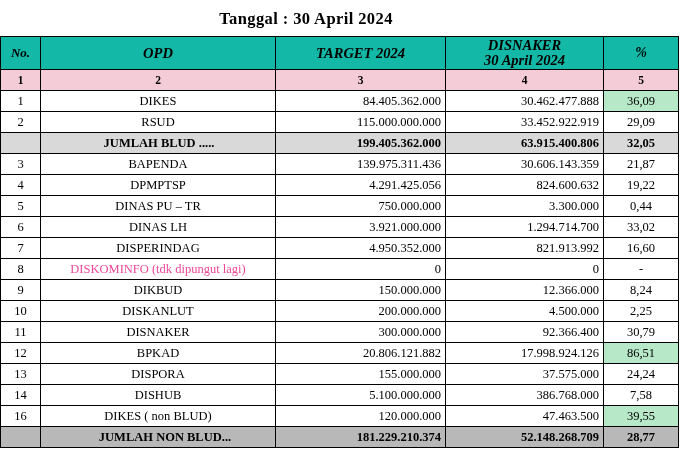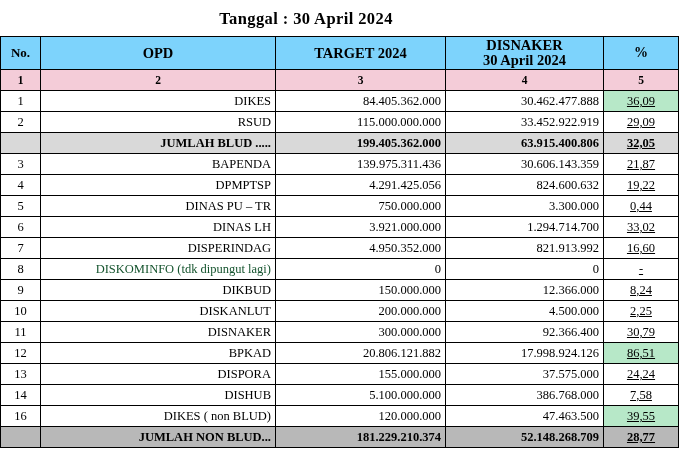--- a/index.html
+++ b/index.html
@@ -38,53 +38,54 @@
     color: #000000;
   }
   table.main td, table.main th {
     border: 1px solid #000000;
     padding: 1px 4px;
     line-height: 1.05;
     height: 18px;
     vertical-align: middle;
   }
   thead th {
-    background: #7dd3fc;
+    background: #14b8a6;
     text-align: center;
     font-weight: bold;
     font-size: 14.5px;
     font-family: "Liberation Serif", serif;
+    font-style: italic;
   }
   thead th.hdr-no { font-size: 13px; }
   thead th.hdr-pct { font-size: 14px; }
   .colnum-row td {
     background: #f4ccd8;
     text-align: center;
     font-weight: bold;
     font-size: 11.5px;
     height: 15px;
   }
   .c-no { width: 40px; text-align: center; }
-  .c-opd { width: 235px; text-align: right; padding-left: 6px; margin-left: 35px; }
+  .c-opd { width: 235px; text-align: center; padding-left: 6px; margin-left: 35px; }
   .c-target { width: 170px; text-align: right; padding-right: 7px; }
   .c-real { width: 158px; text-align: right; padding-right: 7px; }
-  .c-pct { width: 75px; text-align: center; text-decoration: underline; }
+  .c-pct { width: 75px; text-align: center; }
 
   .row-sub td {
     background: #d9d9d9;
     font-weight: bold;
   }
   .row-sub .c-opd { padding-left: 6px; }
   .row-grand td {
     background: #b8b8b8;
     font-weight: bold;
   }
   .row-grand .c-opd { padding-left: 18px; }
   .hl-green { background: #b7e8c8; }
-  .red-text { color: #14532d; }
+  .red-text { color: #ec4899; }
 </style>
 </head>
 <body>
 
 <div class="page">
 
   <div class="title">Tanggal : 30 April 2024</div>
 
   <table class="main">
     <colgroup>

